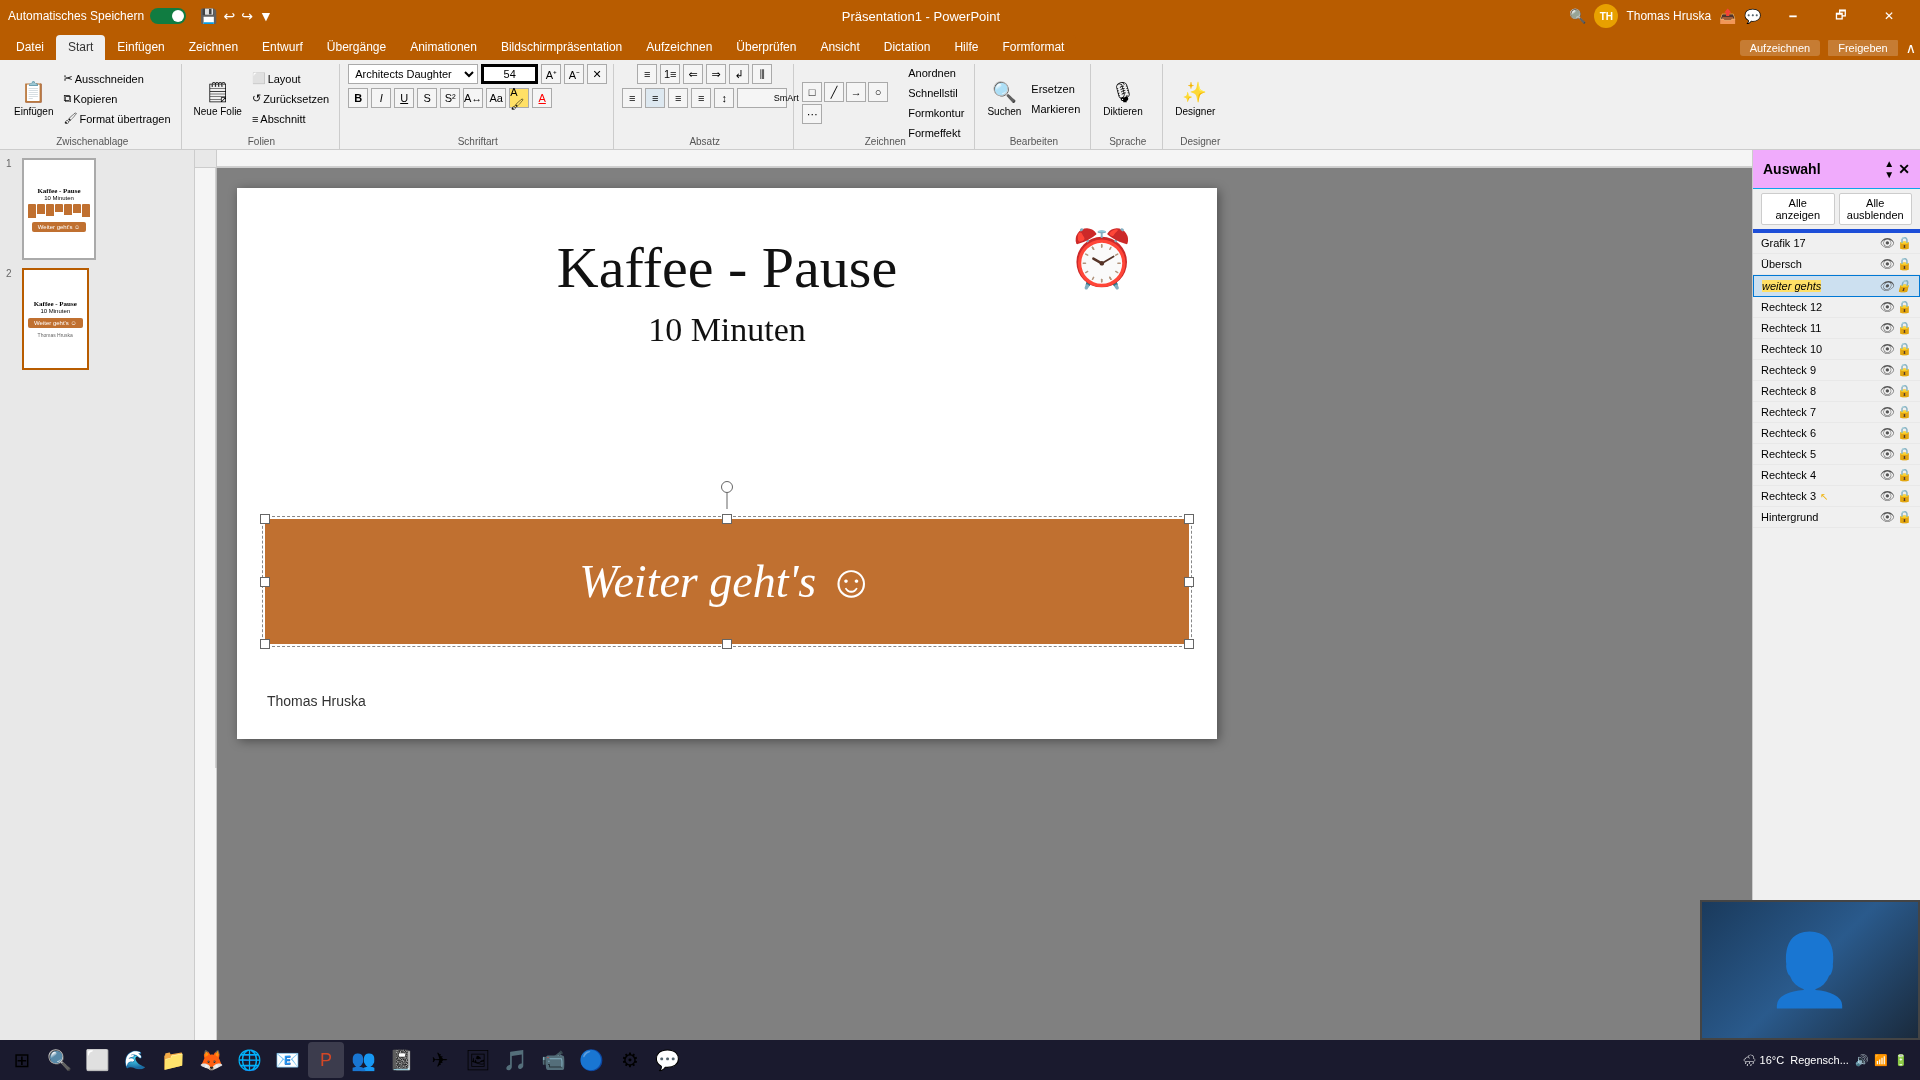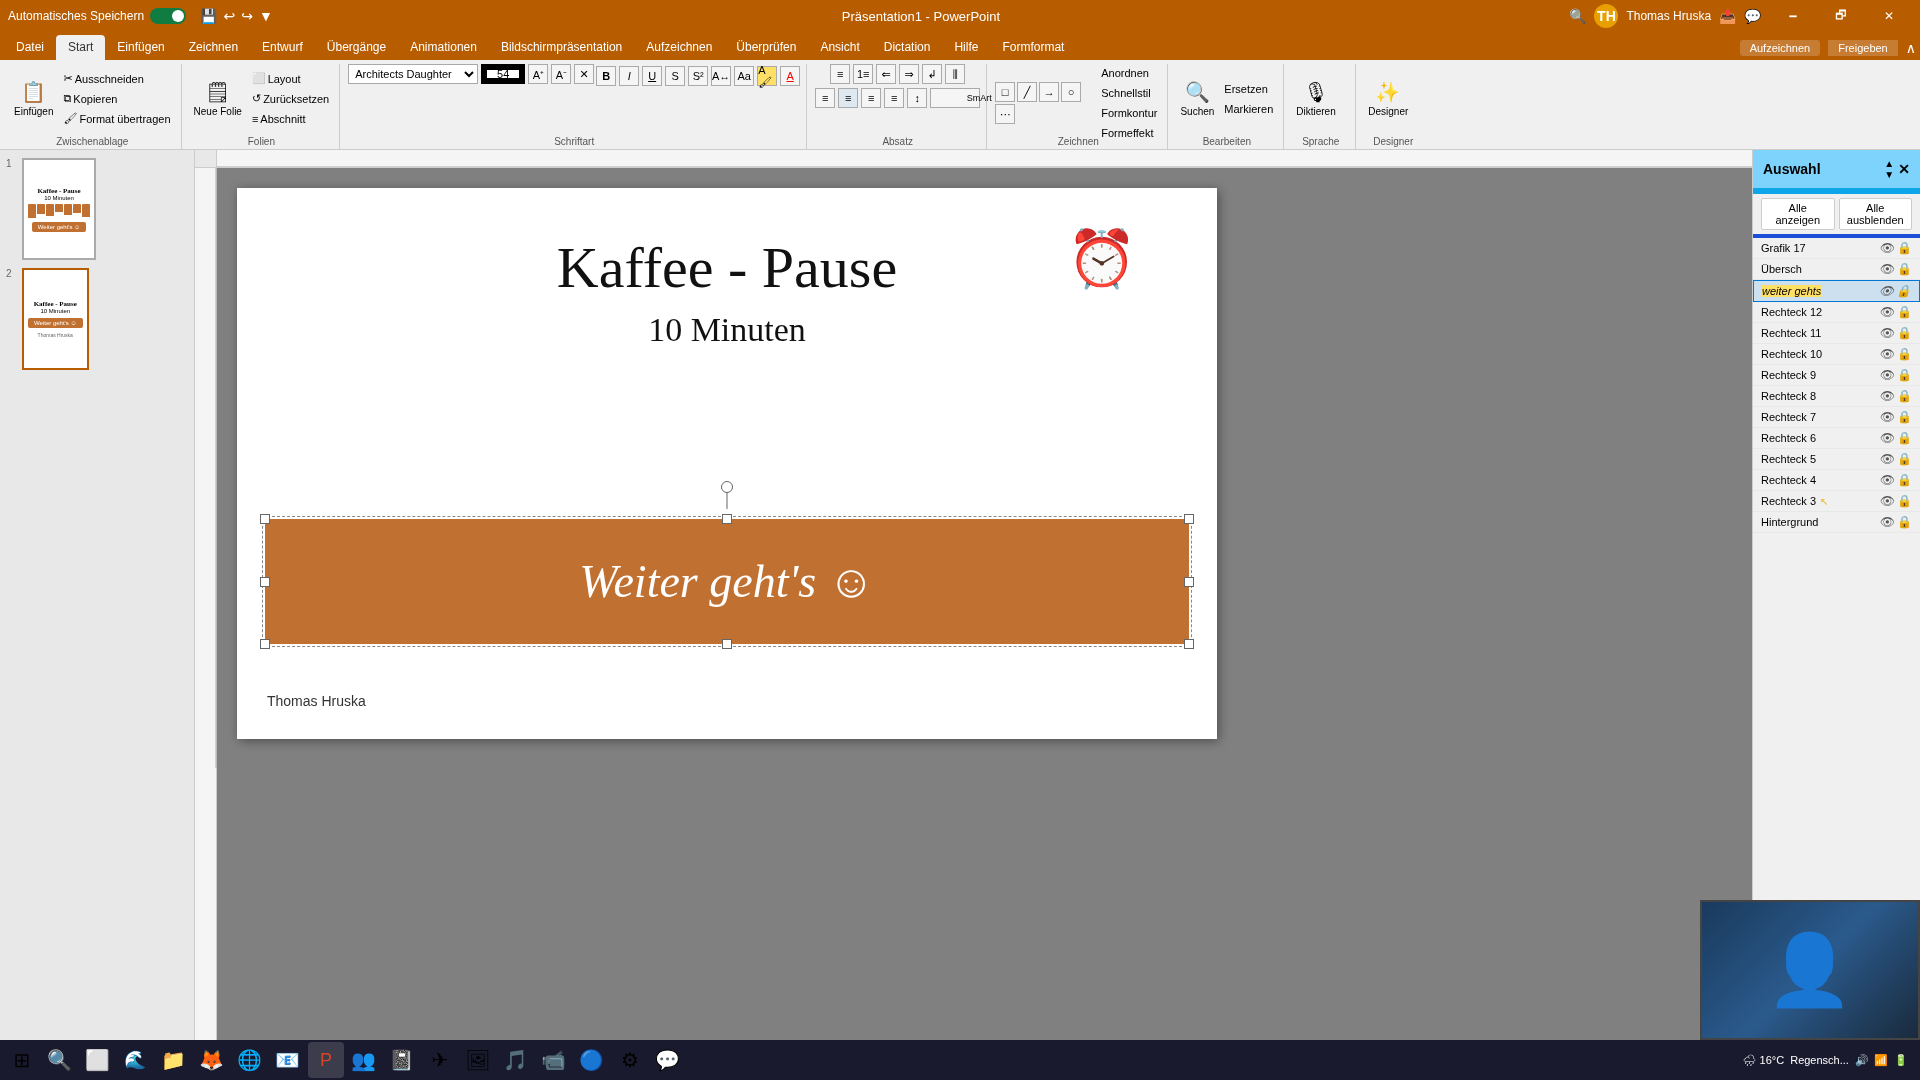--- a/index.html
+++ b/index.html
@@ -103,23 +103,23 @@
     .font-row { display: flex; align-items: center; gap: 3px; }
     .font-select {
       font-size: 11px;
       padding: 1px 2px;
       border: 1px solid #aaa;
       background: white;
       width: 130px;
       height: 20px;
     }
     .font-size-input {
-      width: 44px;
+      width: 57px;
       font-size: 11px;
-      border: 6px solid #000000;
+      border: 3px solid #000000;
       text-align: center;
       height: 20px;
     }
     .small-btn {
       width: 20px; height: 20px;
       border: 1px solid #aaa;
       background: #f5f5f5;
       cursor: pointer;
       display: flex; align-items: center; justify-content: center;
       font-size: 11px;
@@ -250,22 +250,22 @@
       background: #f0f0f0;
       border-left: 1px solid #ccc;
       display: flex;
       flex-direction: column;
     }
     #selection-panel .panel-header {
       display: flex;
       align-items: center;
       justify-content: space-between;
       padding: 8px 10px;
-      background: #7dd3fc;
-      border-bottom: 6px solid #0ea5e9;
+      background: #f0abfc;
+      border-bottom: 1px solid #0ea5e9;
       font-size: 14px;
       font-weight: 600;
     }
     .panel-action-btns {
       display: flex;
       gap: 4px;
       padding: 4px 8px;
       border-bottom: 4px solid #1d4ed8;
     }
     .panel-action-btn {
@@ -364,21 +364,21 @@
       <div style="width:12px;height:12px;background:white;border-radius:50%;margin-left:auto;"></div>
     </div>
     <span style="margin-left:8px;font-size:14px;">💾</span>
     <span style="font-size:14px;">↩</span>
     <span style="font-size:14px;">↪</span>
     <span style="font-size:14px;">▼</span>
   </div>
   <div class="center">Präsentation1 - PowerPoint</div>
   <div class="right">
     <span style="font-size:14px;">🔍</span>
-    <span style="background:#e8a000;border-radius:50%;width:24px;height:24px;display:flex;align-items:center;justify-content:center;font-weight:bold;font-size:14px;">TH</span>
+    <span style="background:#e8a000;border-radius:50%;width:24px;height:24px;display:flex;align-items:center;justify-content:center;font-weight:bold;font-size:10px;">TH</span>
     <span>Thomas Hruska</span>
     <span style="font-size:14px;">📤</span>
     <span style="font-size:14px;">💬</span>
     <div class="win-btns">
       <div class="win-btn">🗕</div>
       <div class="win-btn">🗗</div>
       <div class="win-btn close">✕</div>
     </div>
   </div>
 </div>
@@ -449,21 +449,21 @@
         <div class="ribbon-btn-sm">
             <span>≡</span>
             <span>Abschnitt</span>
           </div>
       </div>
     </div>
     <div class="group-label">Folien</div>
   </div>
 
   <div class="ribbon-group" style="min-width:220px;">
-    <div class="controls" style="align-items:flex-start;">
+    <div class="controls" style="flex-direction:column;align-items:flex-start;">
       <div class="font-row">
         <select class="font-select">
           <option>Architects Daughter</option>
         </select>
         <input class="font-size-input" value="54" style="">
         <div class="small-btn">A⁺</div>
         <div class="small-btn">A⁻</div>
         <div class="small-btn">✕</div>
       </div>
       <div class="font-row" style="margin-top:2px;">

